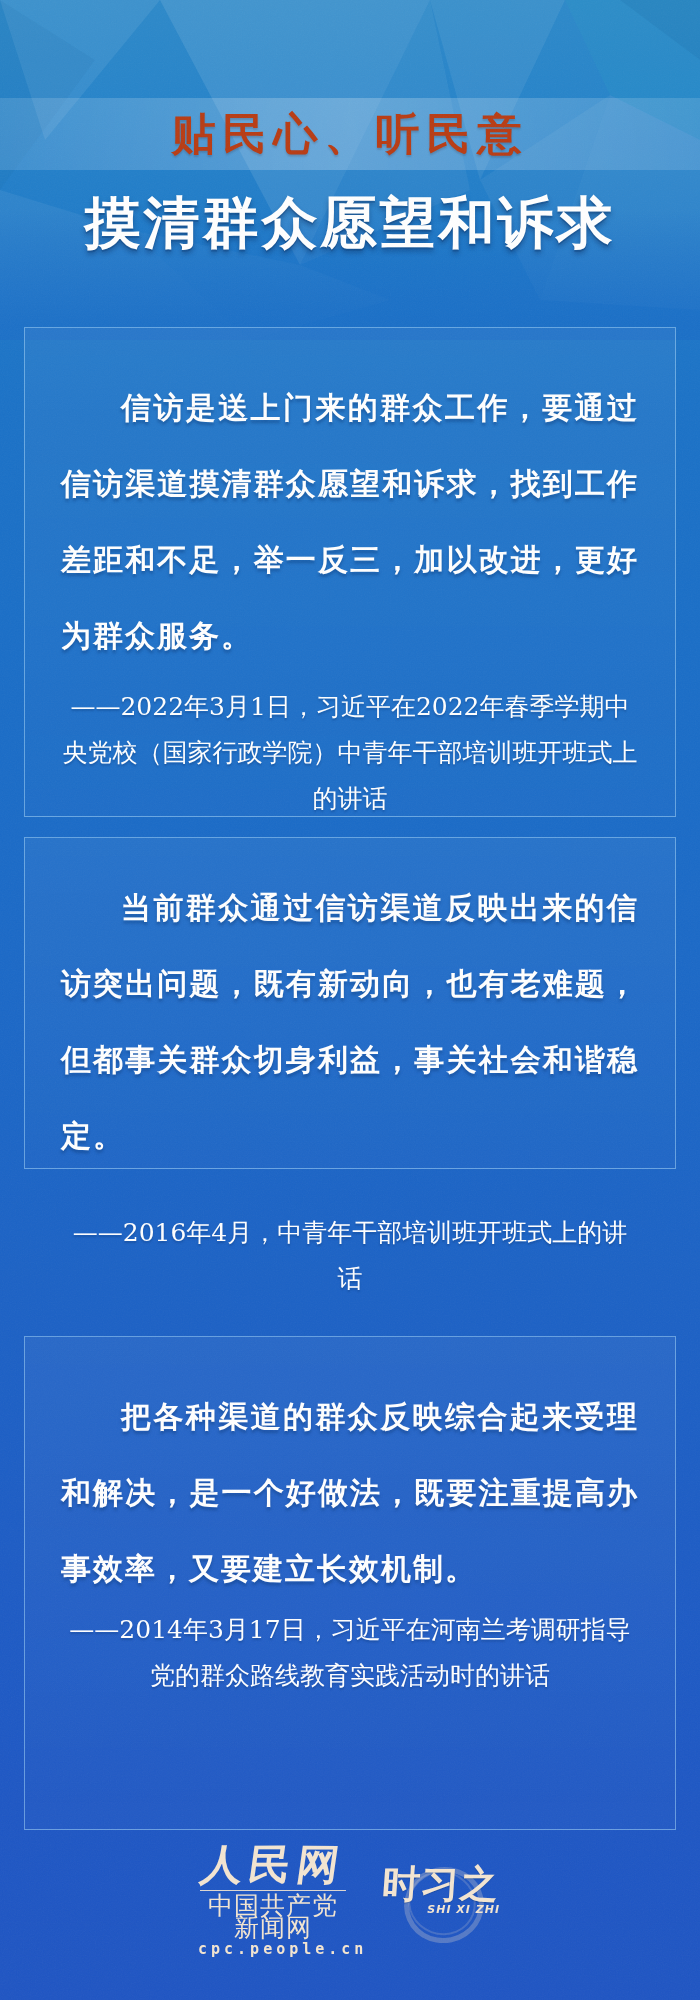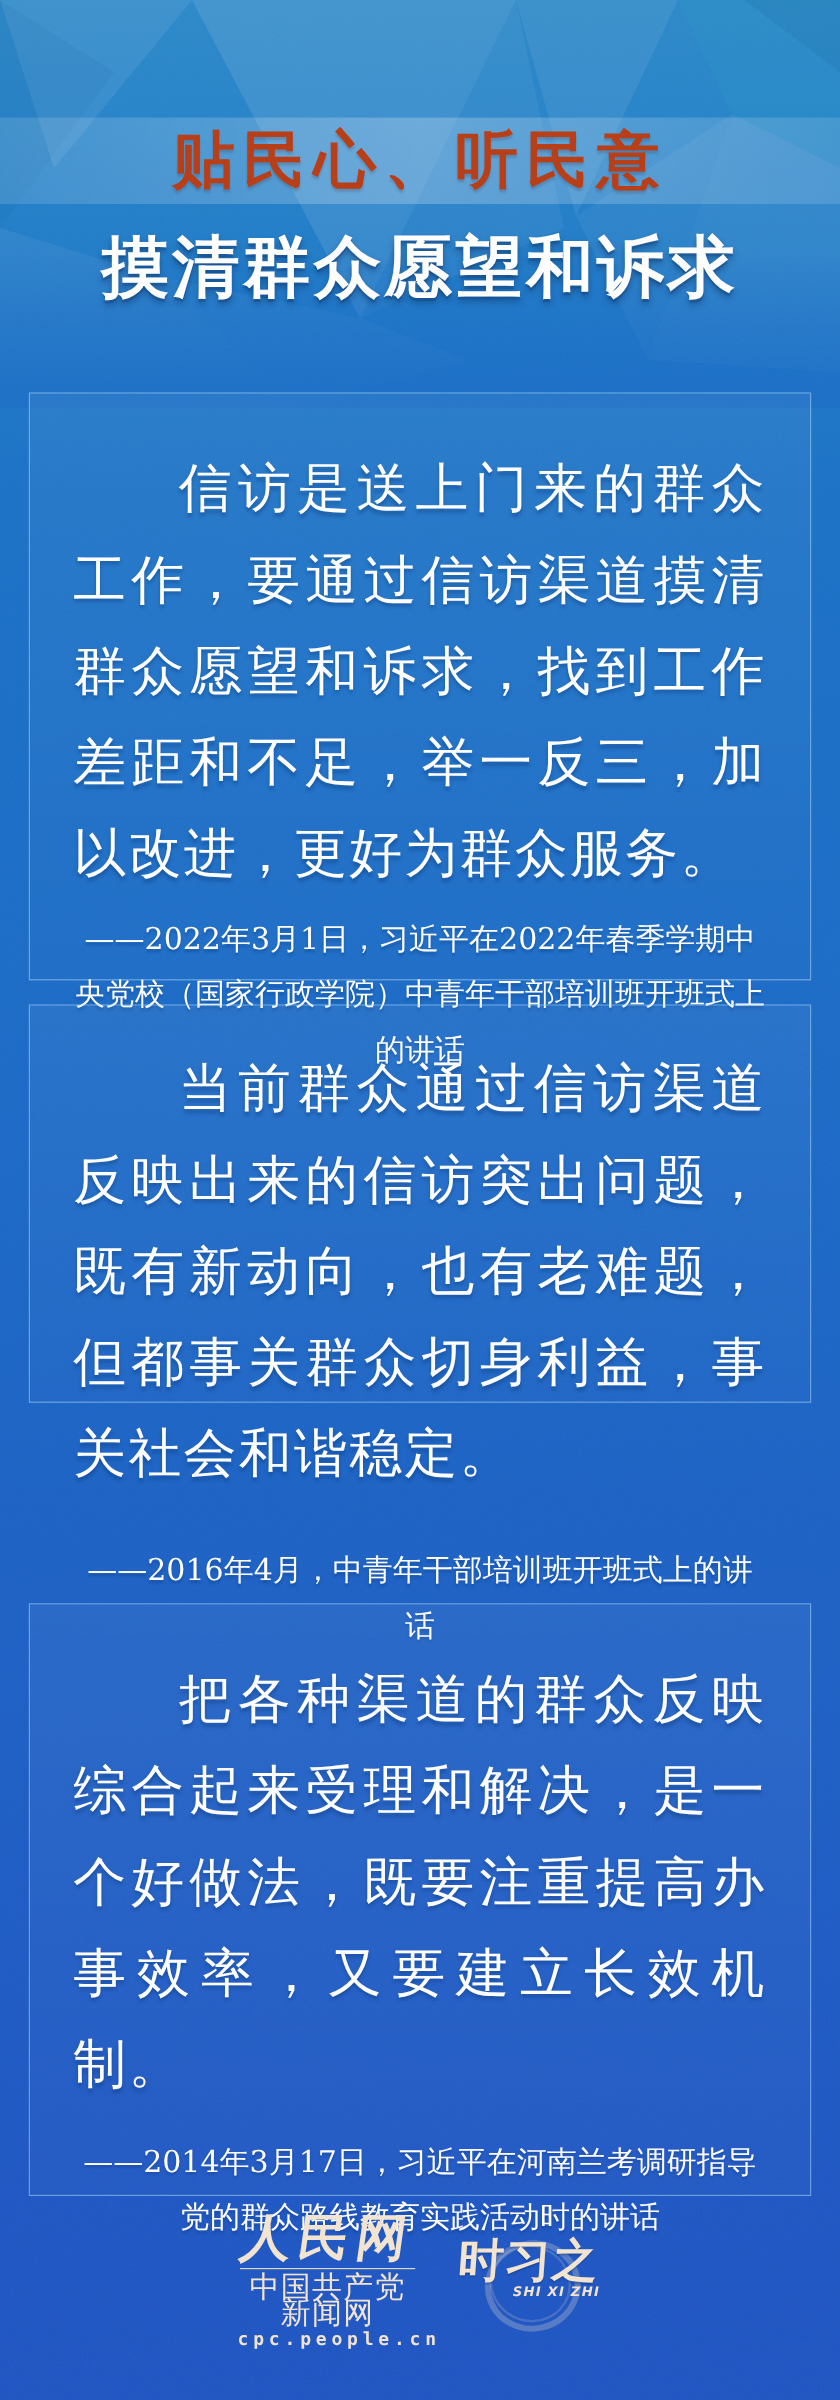--- a/index.html
+++ b/index.html
@@ -18,55 +18,55 @@
   .noise{left:0;top:0;opacity:.55;}
 
   
   .band{
     position:absolute;left:0;top:98px;width:700px;height:72px;
     background:linear-gradient(90deg,rgba(255,255,255,.13),rgba(255,255,255,.24) 50%,rgba(255,255,255,.13));
     display:flex;align-items:center;justify-content:center;
   }
   .subtitle{
     font-family:Liberation Sans, sans-serif;
-    font-weight:bold;font-size:52px;letter-spacing:7px;color:#b83c14;
+    font-weight:bold;font-size:44px;letter-spacing:7px;color:#b83c14;
     text-shadow:0 2px 2px rgba(60,10,0,.18);
   }
   .main-title{
     position:absolute;left:0;top:186px;width:700px;text-align:center;
     font-weight:900;font-size:56px;letter-spacing:3px;color:#ffffff;
     text-shadow:0 4px 5px rgba(8,45,95,.45), 0 2px 0 rgba(8,45,95,.25);
   }
 
   
   .card{
     position:absolute;left:24px;width:652px;box-sizing:border-box;
     border:1px solid rgba(160,210,245,.55);
     background:linear-gradient(180deg,rgba(255,255,255,.05),rgba(255,255,255,.015));
     padding:0 36px;
   }
   .card1{top:327px;height:490px;}
   .card2{top:837px;height:332px;}
   .card3{top:1336px;height:494px;}
   .quote{
-    margin:0;font-size:44px;line-height:76px;letter-spacing:2px;
-    color:#ffffff;font-weight:normal;text-align:justify;text-indent:2em;
+    margin:0;font-size:30px;line-height:76px;letter-spacing:2px;
+    color:#ffffff;font-weight:bold;text-align:justify;text-indent:2em;
     text-shadow:0 3px 3px rgba(8,50,110,.40);
   }
   .card1 .quote{padding-top:42px;}
   .card2 .quote{padding-top:32px;}
   .card3 .quote{padding-top:42px;}
   .source{
     margin:0;font-family:"DejaVu Serif","Liberation Serif",serif;
     font-size:25px;line-height:46px;color:#ffffff;text-align:center;
     text-shadow:0 2px 2px rgba(8,50,110,.35);
   }
   .card1 .source{margin-top:10px;}
   .card2 .source{margin-top:36px;}
-  .card3 .source{margin-top:20px;}
+  .card3 .source{}
 
   
   .footer{
     position:absolute;left:0;top:1843px;width:700px;
     display:flex;justify-content:center;align-items:flex-start;gap:34px;
     color:#f3e5d1;
   }
   .people-logo{width:150px;text-align:center;}
   .people-script{
     font-family:"DejaVu Serif","Liberation Serif",serif;font-weight:bold;

